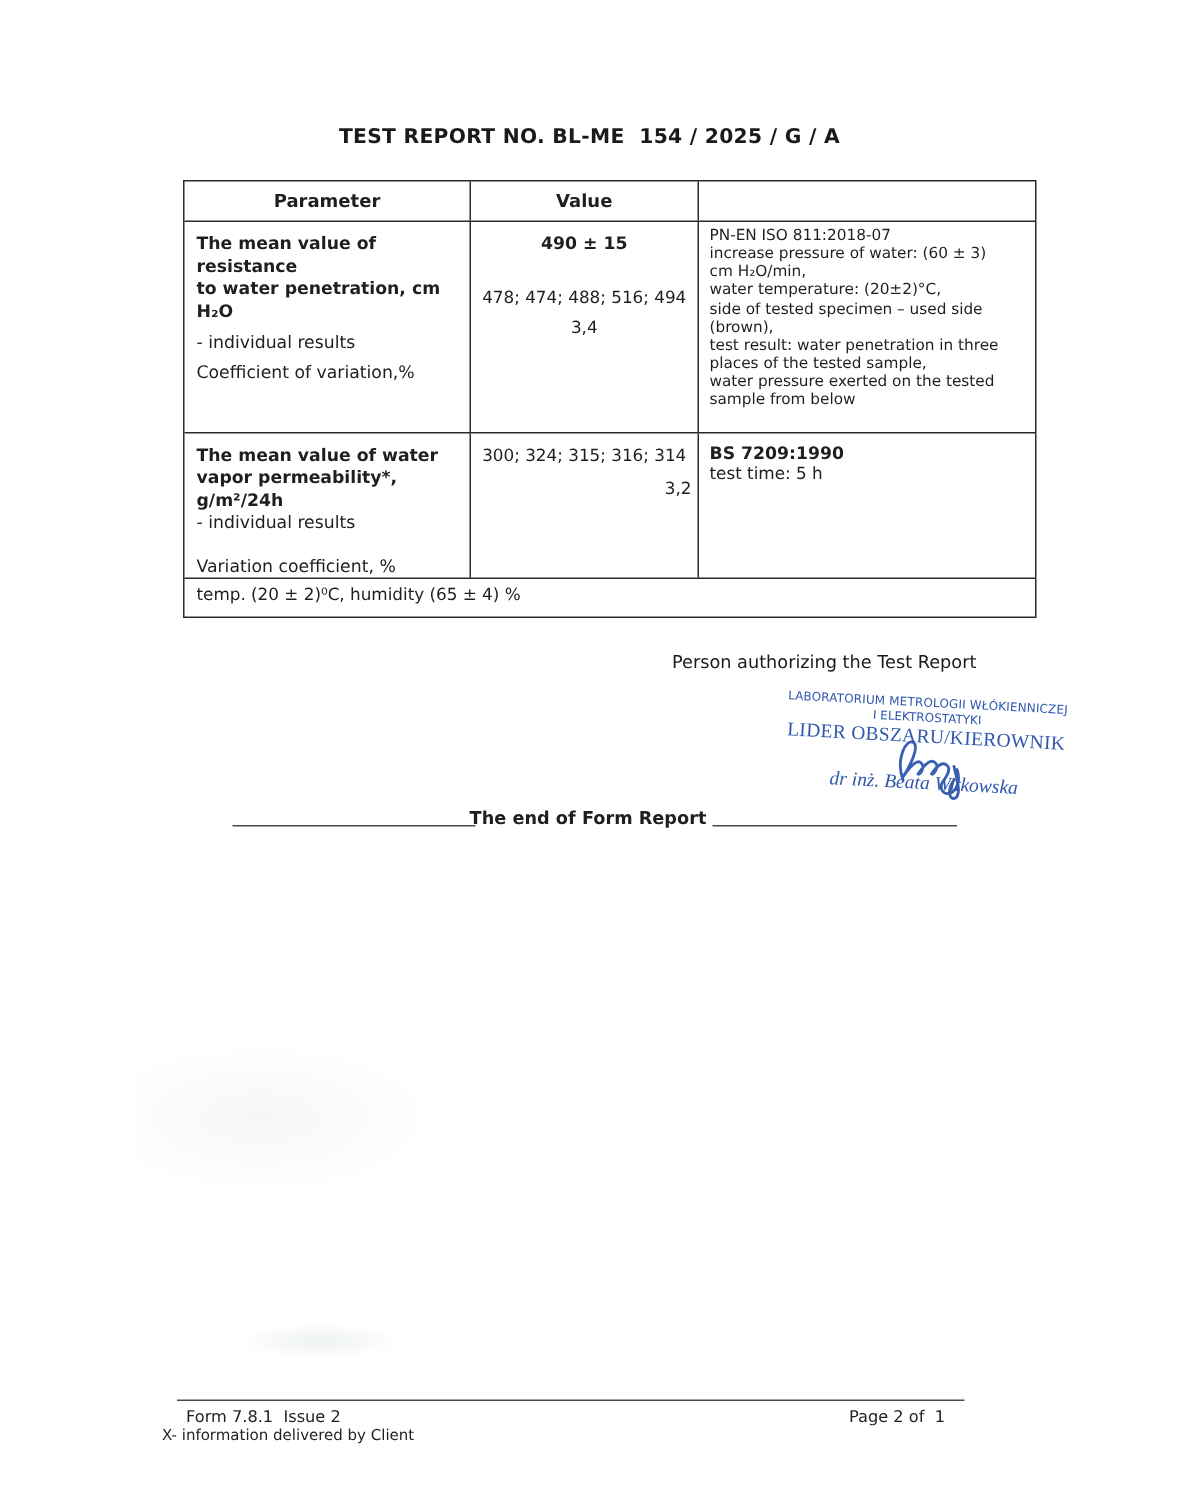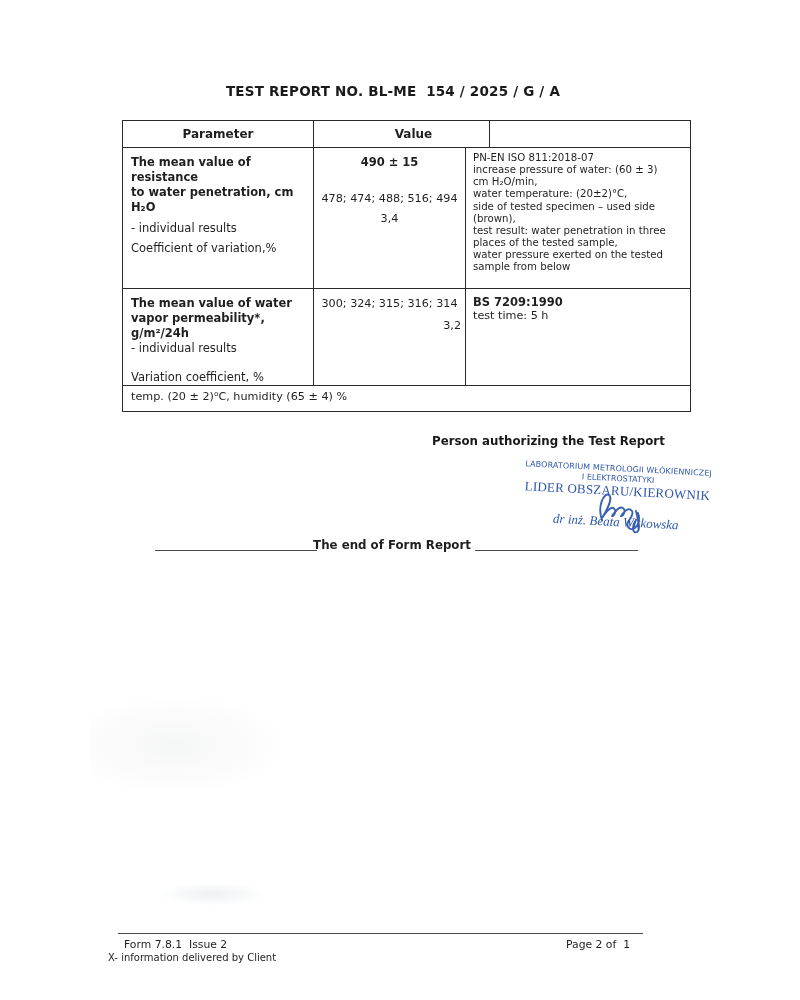--- a/index.html
+++ b/index.html
@@ -35,21 +35,21 @@
     box-sizing: border-box;
     border: 1px solid #2b2b2b;
     background: #fff;
   }
   .trow { display: flex; }
   .c1 { width: 191px; }
   .c2 { width: 152px; }
   .c3 { width: 222px; }
   .bR { border-right: 1px solid #2b2b2b; }
   .bB { border-bottom: 1px solid #2b2b2b; }
-  .thead { height: 26px; align-items: center; gap: 24px; }
+  .thead { height: 26px; align-items: center; }
   .th {
     text-align: center;
     font-weight: bold;
     font-size: 12px;
     box-sizing: border-box;
     align-self: stretch;
     display: flex; align-items: center; justify-content: center;
   }
   .datarow1 { height: 140px; }
   .datarow2 { height: 96px; }
@@ -71,23 +71,23 @@
   .remarks-cell { padding: 4px 3px 0 7px; font-size: 10.2px; line-height: 12.15px; }
   .remarks-cell.r2pad { padding-top: 6px; }
   .remarks-standard { font-weight: bold; font-size: 11.5px; line-height: 14px; }
   .remarks-note { font-size: 11.2px; line-height: 14px; }
   .cond-row { padding: 4px 8px 6px 8px; font-size: 11.2px; line-height: 14.5px; }
   .cond-bold { font-weight: bold; }
 
   
   .person-auth {
     position: absolute;
-    left: 432px; top: 434px;
+    left: 448px; top: 434px;
     font-size: 11.8px;
-    font-weight: bold;
+    font-weight: normal;
     color: #1a1a1a;
     white-space: nowrap;
   }
   .stamp {
     position: absolute;
     left: 521px; top: 459px;
     width: 196px;
     transform: rotate(3deg);
     transform-origin: left top;
     text-align: center;

